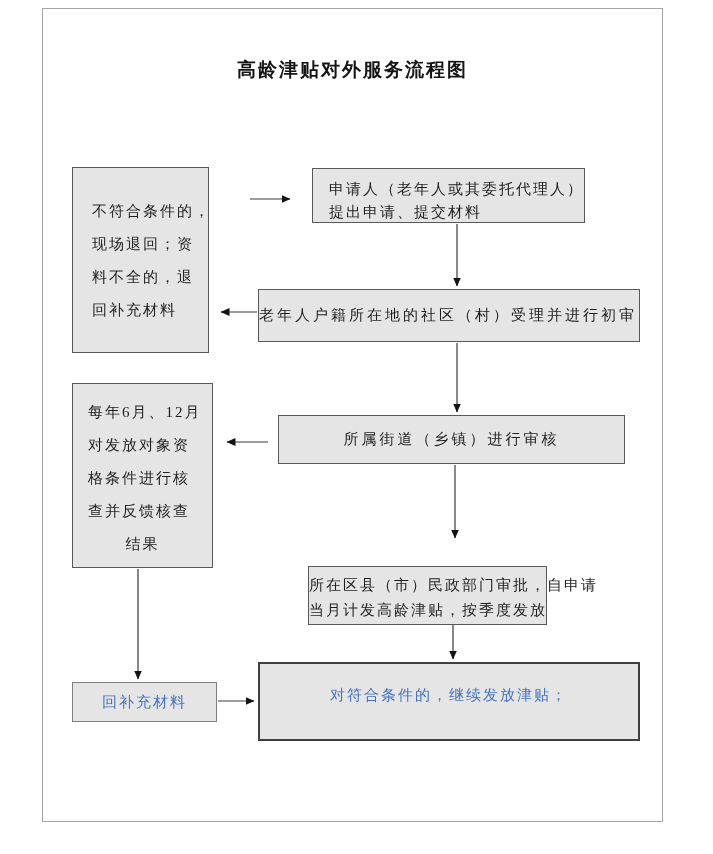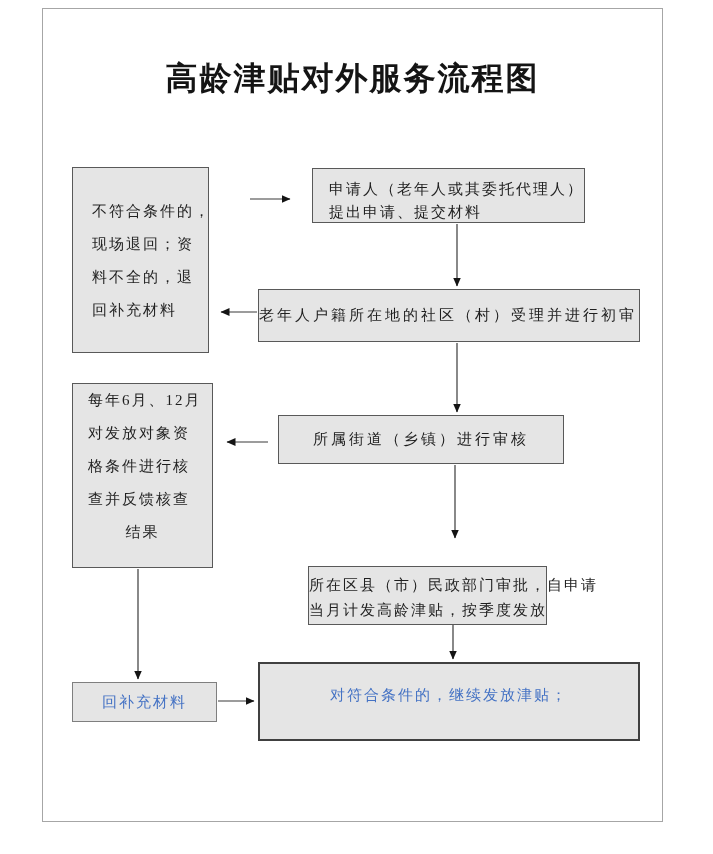--- a/index.html
+++ b/index.html
@@ -9,44 +9,44 @@
     color:#1f1f1f; overflow:hidden;
   }
   .page-border {
     position:absolute; left:42px; top:8px; width:619px; height:812px;
     border:1px solid #a6a6a6; background:#ffffff;
   }
   .title {
     position:absolute; left:42px; top:57px; width:621px;
     text-align:center;
     font-family:Liberation Serif, serif;
-    font-weight:bold; font-size:32px; letter-spacing:2px; color:#141414;
+    font-weight:bold; font-size:19px; letter-spacing:2px; color:#141414;
   }
   .connectors { position:absolute; left:0; top:0; width:713px; height:854px; }
   .box {
     position:absolute; box-sizing:border-box;
     border:1px solid #595959; background:#e5e5e5;
     font-size:15px; letter-spacing:2px; color:#1f1f1f;
   }
   .box .line { white-space:nowrap; }
   .blue-text { color:#4472c4; }
 
   .box-reject  { left:72px;  top:167px; width:137px; height:186px; padding-top:27px; line-height:33px; }
   .box-reject .line { padding-left:19px; }
 
   .box-apply   { left:312px; top:168px; width:273px; height:55px;  padding-top:9px;  line-height:23px; }
   .box-apply .line { padding-left:16px; }
 
   .box-community { left:258px; top:289px; width:382px; height:53px;
     display:flex; align-items:center; justify-content:flex-start; letter-spacing:3px; }
 
-  .box-street  { left:278px; top:415px; width:286px; height:49px;
+  .box-street  { left:278px; top:415px; width:347px; height:49px;
     display:flex; align-items:center; justify-content:center; letter-spacing:3px; }
 
-  .box-verify  { left:72px;  top:383px; width:141px; height:185px; padding-top:0; line-height:33px; }
+  .box-verify  { left:72px;  top:383px; width:141px; height:185px; padding-top:12px; line-height:33px; }
   .box-verify .line { padding-left:15px; }
   .box-verify .line.center { padding-left:0; text-align:center; }
 
   .box-civil   { left:308px; top:566px; width:239px; height:59px;
     padding-top:6px; line-height:25px; text-align:center; }
 
   .box-result  { left:258px; top:662px; width:382px; height:79px;
     border:2px solid #404040; padding-top:16px; line-height:30px; text-align:center; }
 
   .box-classify { left:72px; top:682px; width:145px; height:40px;

